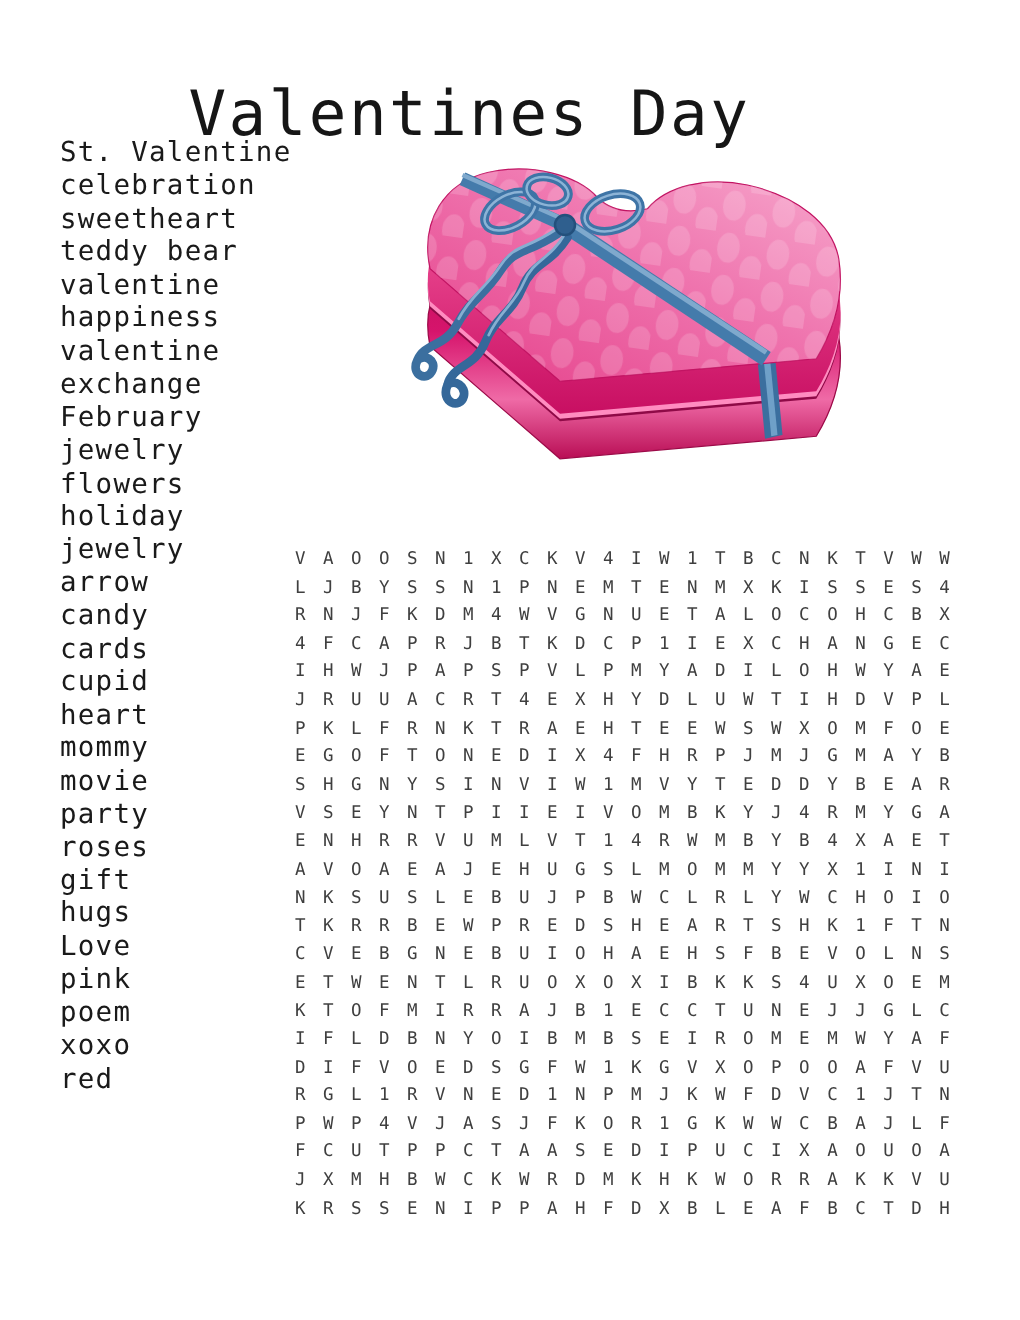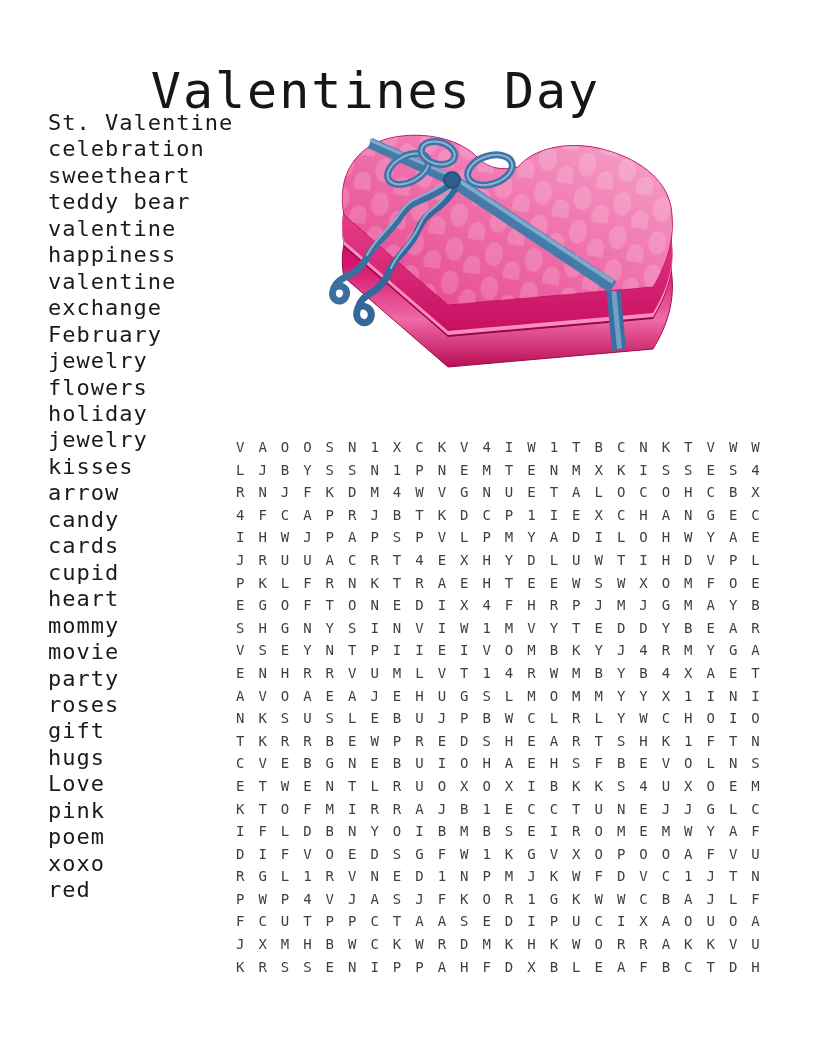--- a/index.html
+++ b/index.html
@@ -29,21 +29,20 @@
       <div class="word-item">teddy bear</div>
       <div class="word-item">valentine</div>
       <div class="word-item">happiness</div>
       <div class="word-item">valentine</div>
       <div class="word-item">exchange</div>
       <div class="word-item">February</div>
       <div class="word-item">jewelry</div>
       <div class="word-item">flowers</div>
       <div class="word-item">holiday</div>
       <div class="word-item">jewelry</div>
-      <div class="word-item">kisses</div>
       <div class="word-item">arrow</div>
       <div class="word-item">candy</div>
       <div class="word-item">cards</div>
       <div class="word-item">cupid</div>
       <div class="word-item">heart</div>
       <div class="word-item">mommy</div>
       <div class="word-item">movie</div>
       <div class="word-item">party</div>
       <div class="word-item">roses</div>
       <div class="word-item">gift</div>

